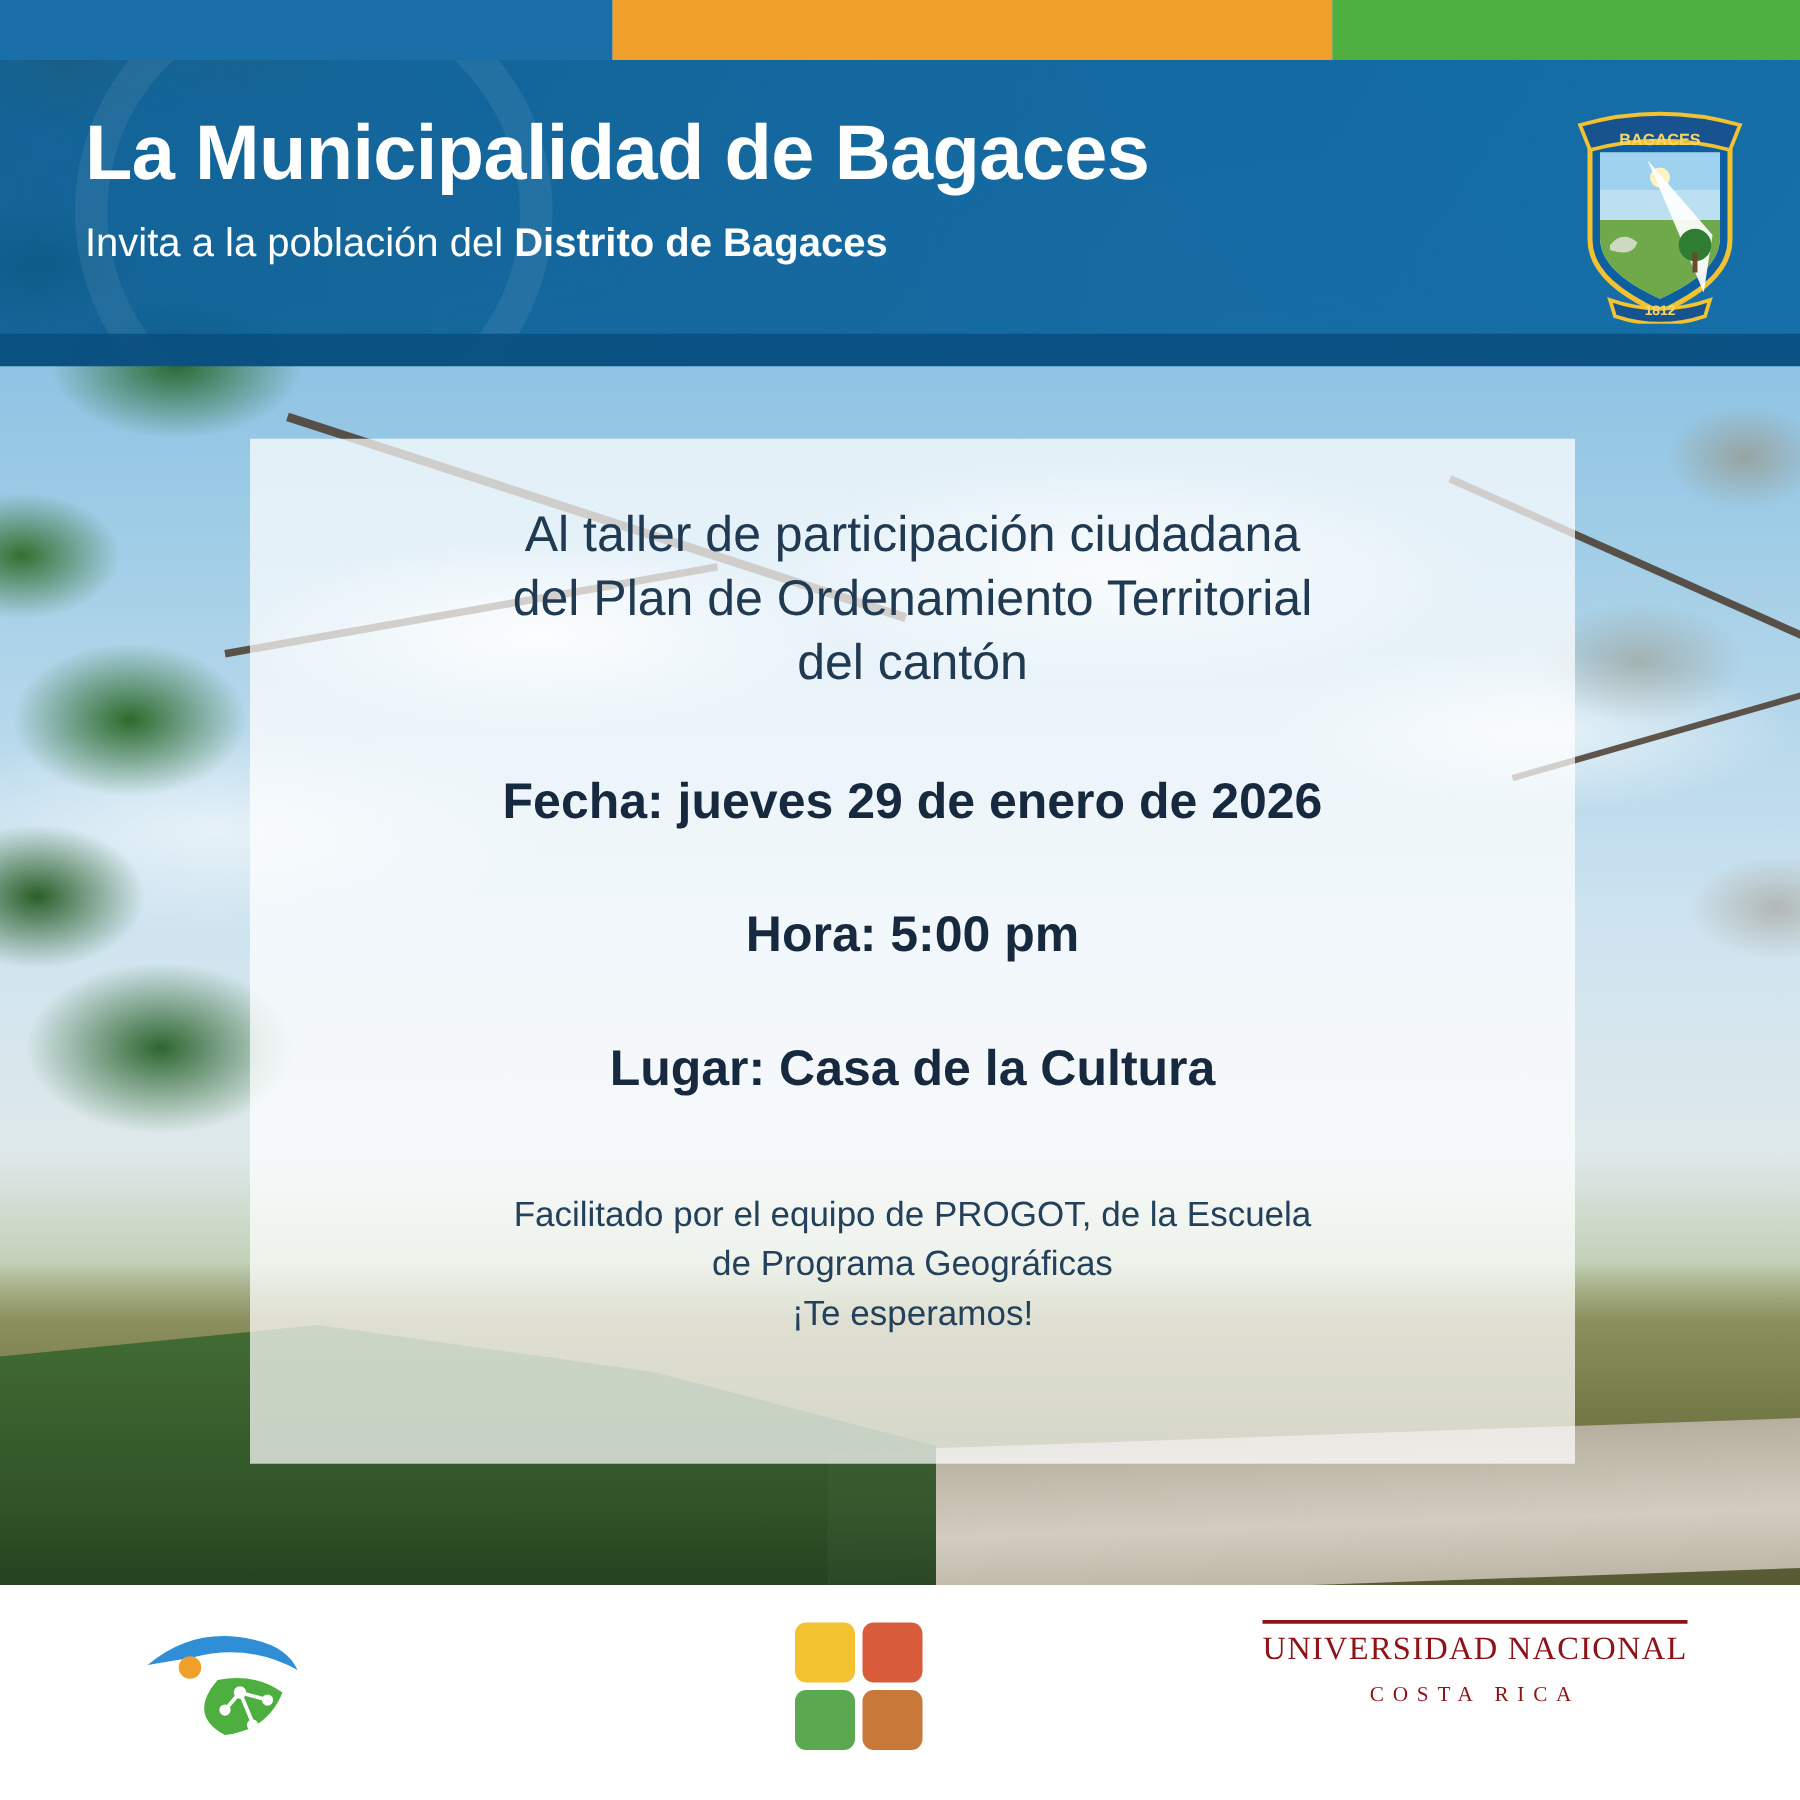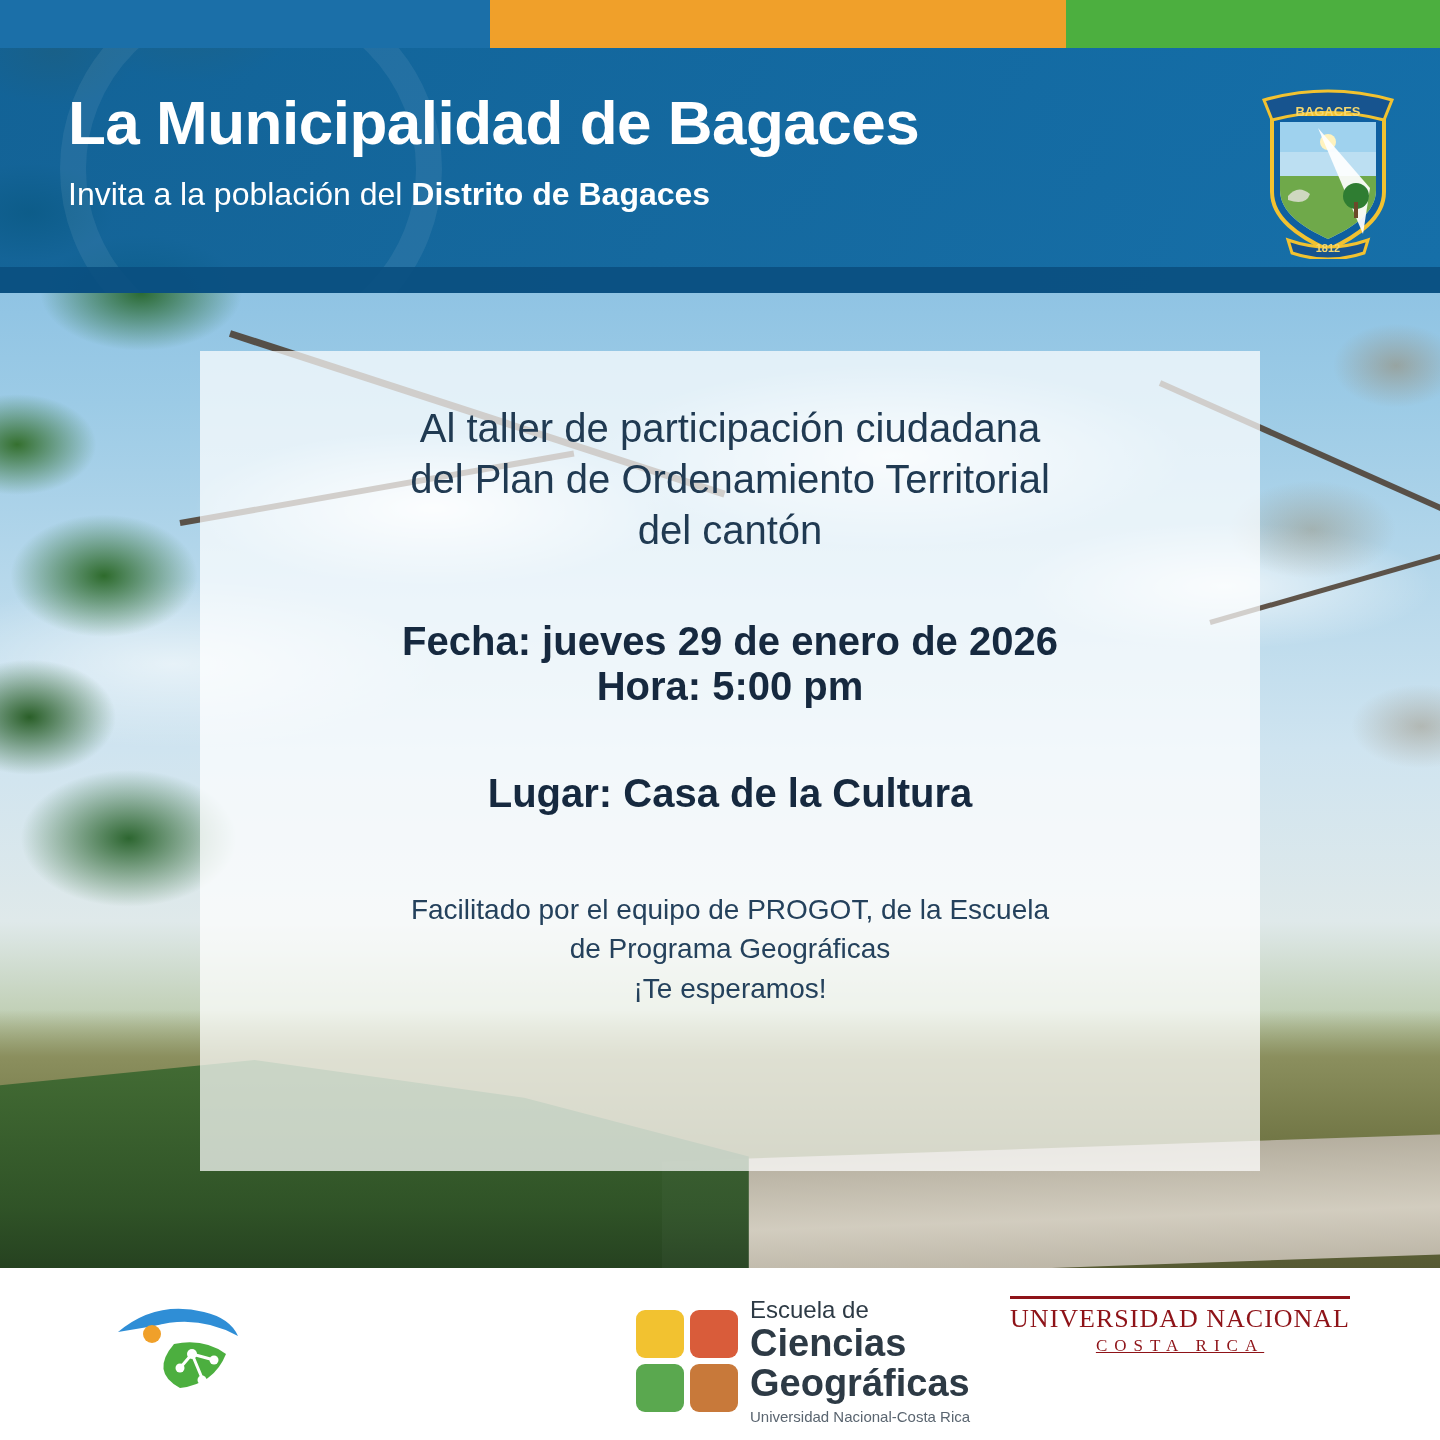--- a/index.html
+++ b/index.html
@@ -163,21 +163,21 @@
     font-weight: 400;
   }
   .intro b { font-weight: bold; color: #14263d; }
 
   .detail {
     font-size: 40px;
     font-weight: bold;
     color: #16293f;
   }
   .d1 { margin-top: 62px; }
-  .d2 { }
+  .d2 { margin-top: 62px; }
   .d3 { margin-top: 62px; }
 
   .footer-note {
     margin-top: 74px;
     font-size: 28px;
     line-height: 1.42;
     color: #24415c;
   }
 
   
@@ -209,21 +209,21 @@
   .ecg-l1 { font-size: 24px; color: #2d3a45; }
   .ecg-l2 { font-size: 38px; font-weight: bold; color: #2d3a45; margin-top: 2px; }
   .ecg-l3 { font-size: 38px; font-weight: bold; color: #2d3a45; margin-top: 2px; }
   .ecg-l4 { font-size: 15px; color: #5a6570; margin-top: 7px; }
 
   
   .una { position: absolute; right: 90px; top: 22px; text-align: center; color: #8e1318; }
   .una-word { font-size: 92px; font-weight: bold; letter-spacing: 2px; line-height: .92; font-family: "Liberation Serif", serif; }
   .una-rule { height: 3px; background: #8e1318; margin: 6px 0 5px; }
   .una-l1 { font-size: 26px; letter-spacing: 1px; font-family: "Liberation Serif", serif; }
-  .una-l2 { font-size: 17px; letter-spacing: 7px; font-family: "Liberation Serif", serif; margin-top: 2px; text-decoration: underline; }
+  .una-l2 { font-size: 17px; letter-spacing: 7px; font-family: "Liberation Serif", serif; margin-top: 12px; }
 </style>
 </head>
 <body>
 
 <div id="poster">
 
   <div class="bg">
     <div class="bg-clouds"></div>
     <div class="bg-tree-left"></div>
     <div class="bg-branch" style="left:230px; top:330px; width:520px; height:7px; transform:rotate(18deg);"></div>
@@ -301,26 +301,20 @@
       </svg>
     </div>
 
     <div class="ecg">
       <div class="ecg-icons">
         <div class="ecg-tile" style="background:#f2c230"></div>
         <div class="ecg-tile" style="background:#d95c3a"></div>
         <div class="ecg-tile" style="background:#5aa84f"></div>
         <div class="ecg-tile" style="background:#c8793a"></div>
       </div>
-      <div class="ecg-text">
-        <div class="ecg-l1">Escuela de</div>
-        <div class="ecg-l2">Ciencias</div>
-        <div class="ecg-l3">Geográficas</div>
-        <div class="ecg-l4">Universidad Nacional-Costa Rica</div>
-      </div>
     </div>
 
     <div class="una">
       <div class="una-rule"></div>
       <div class="una-l1">UNIVERSIDAD NACIONAL</div>
       <div class="una-l2">COSTA RICA</div>
     </div>
 
   </div>
 </div>

